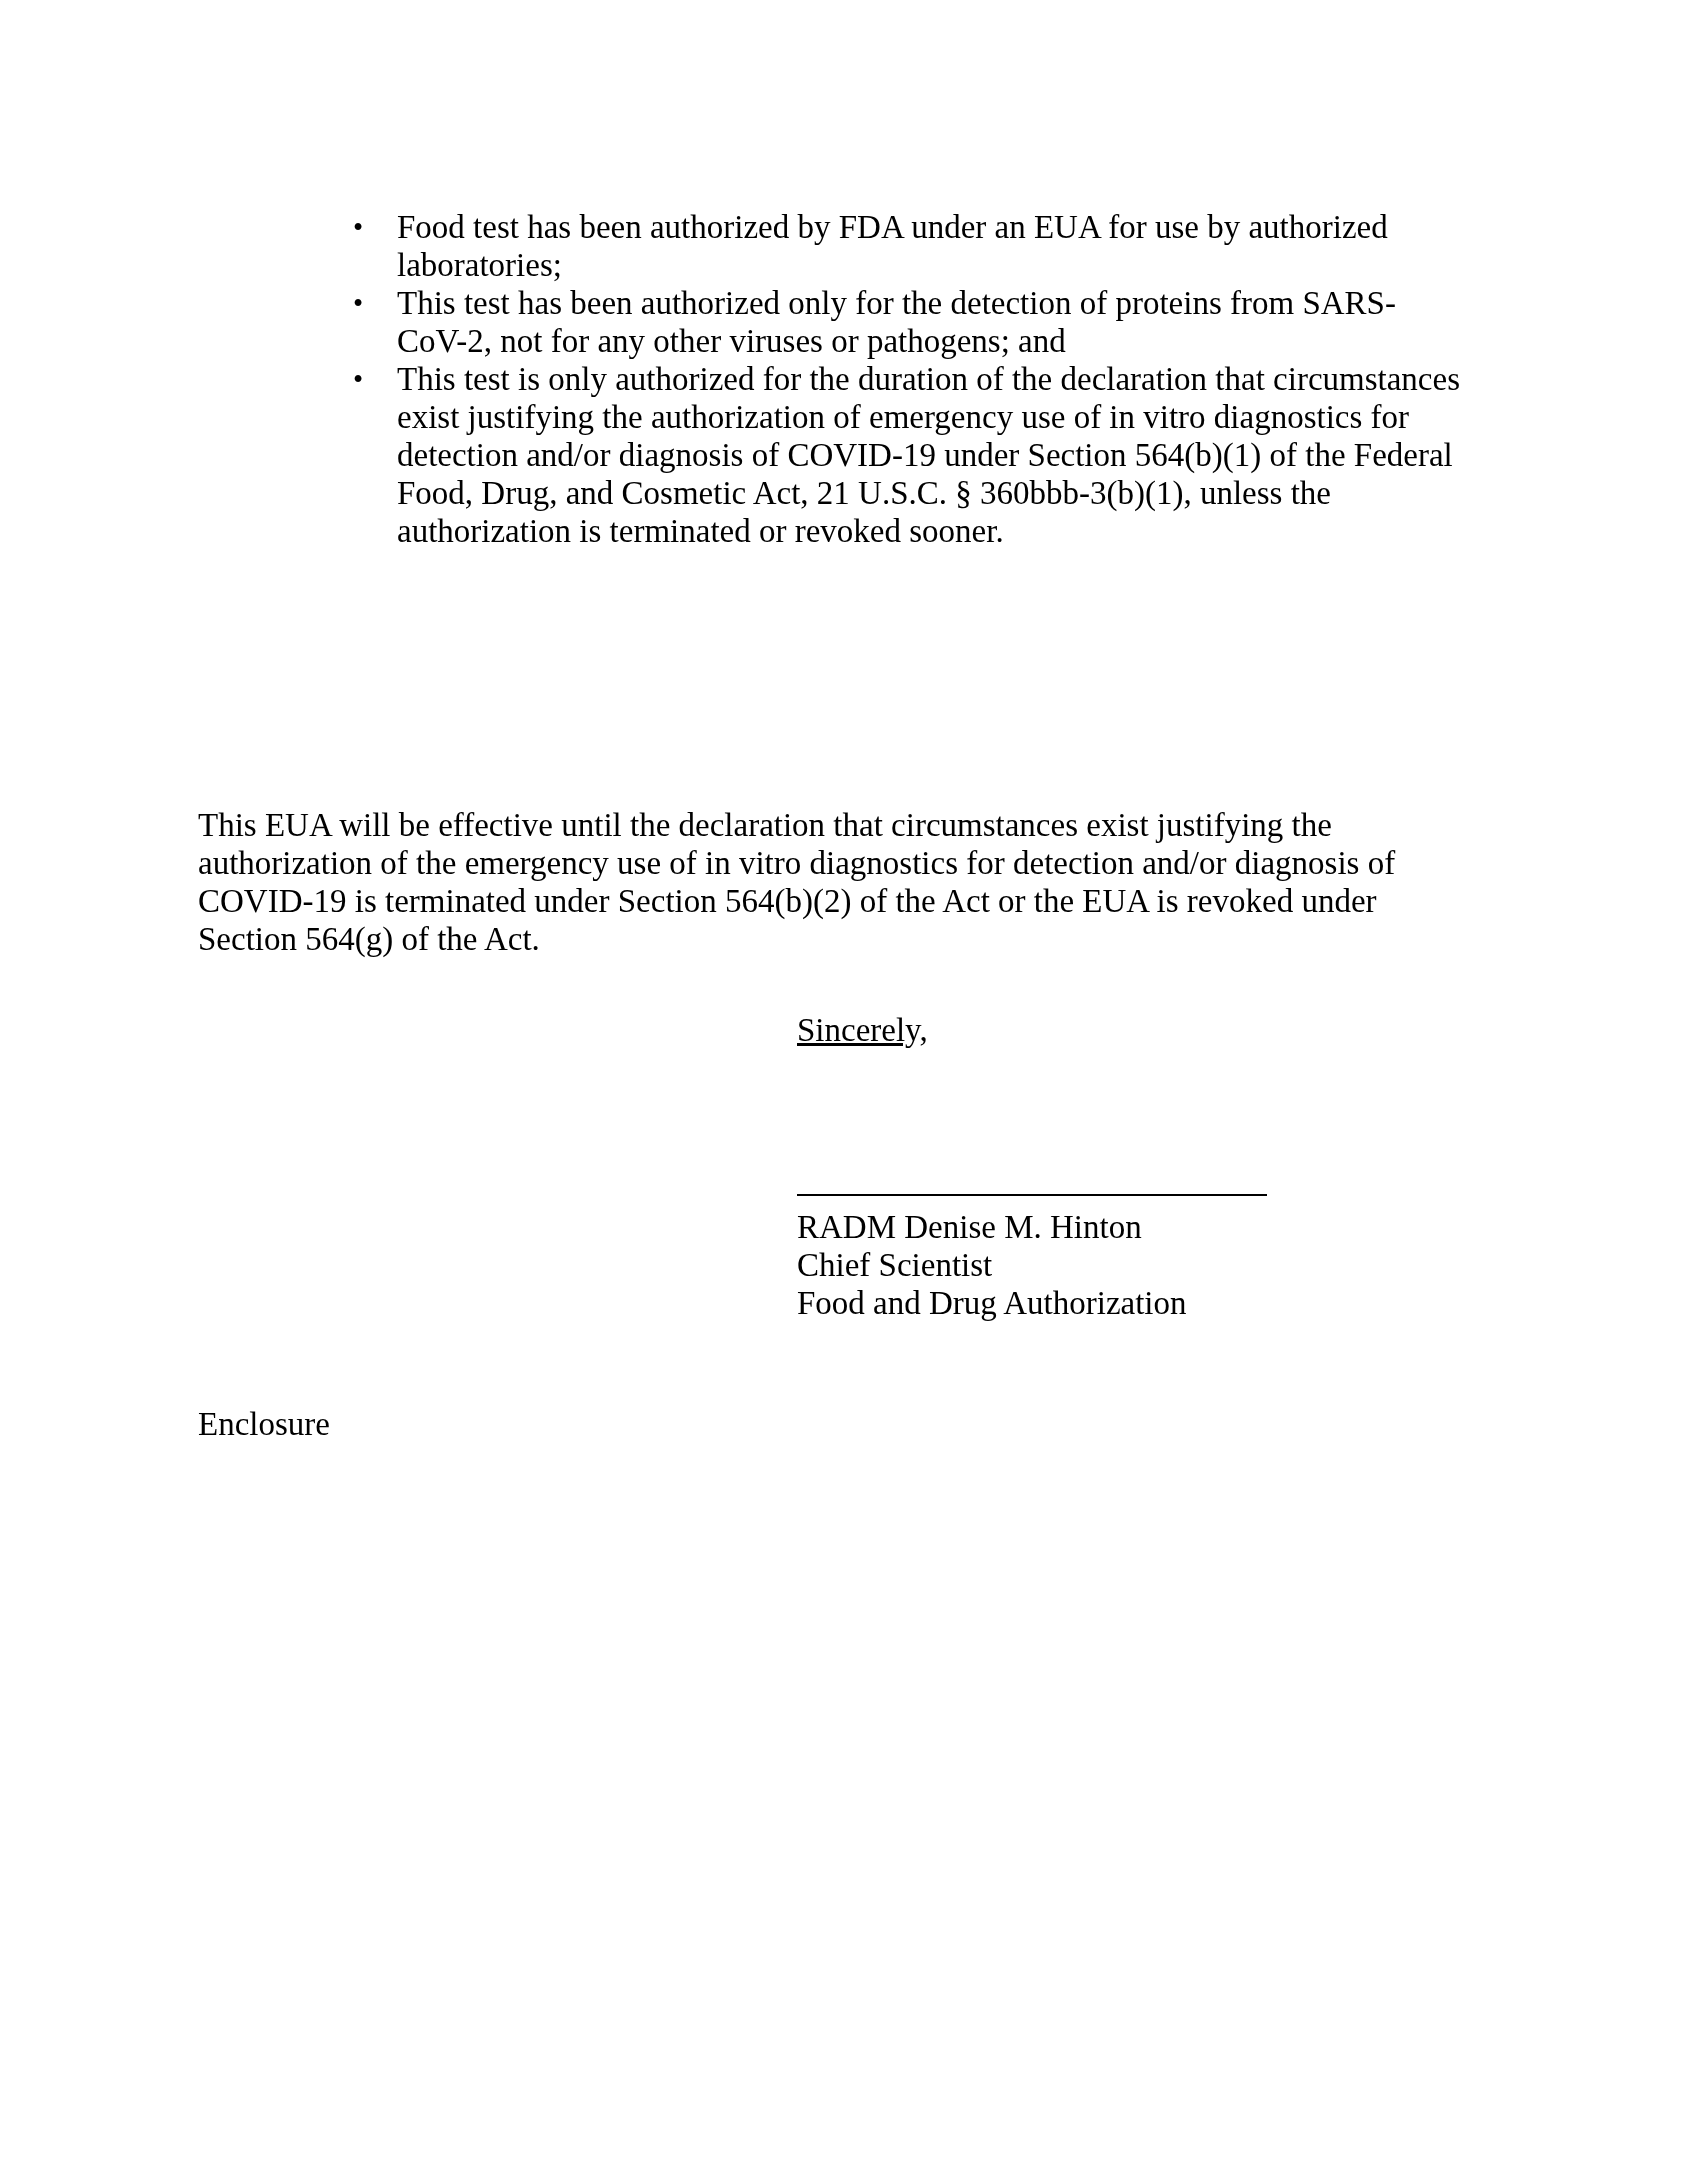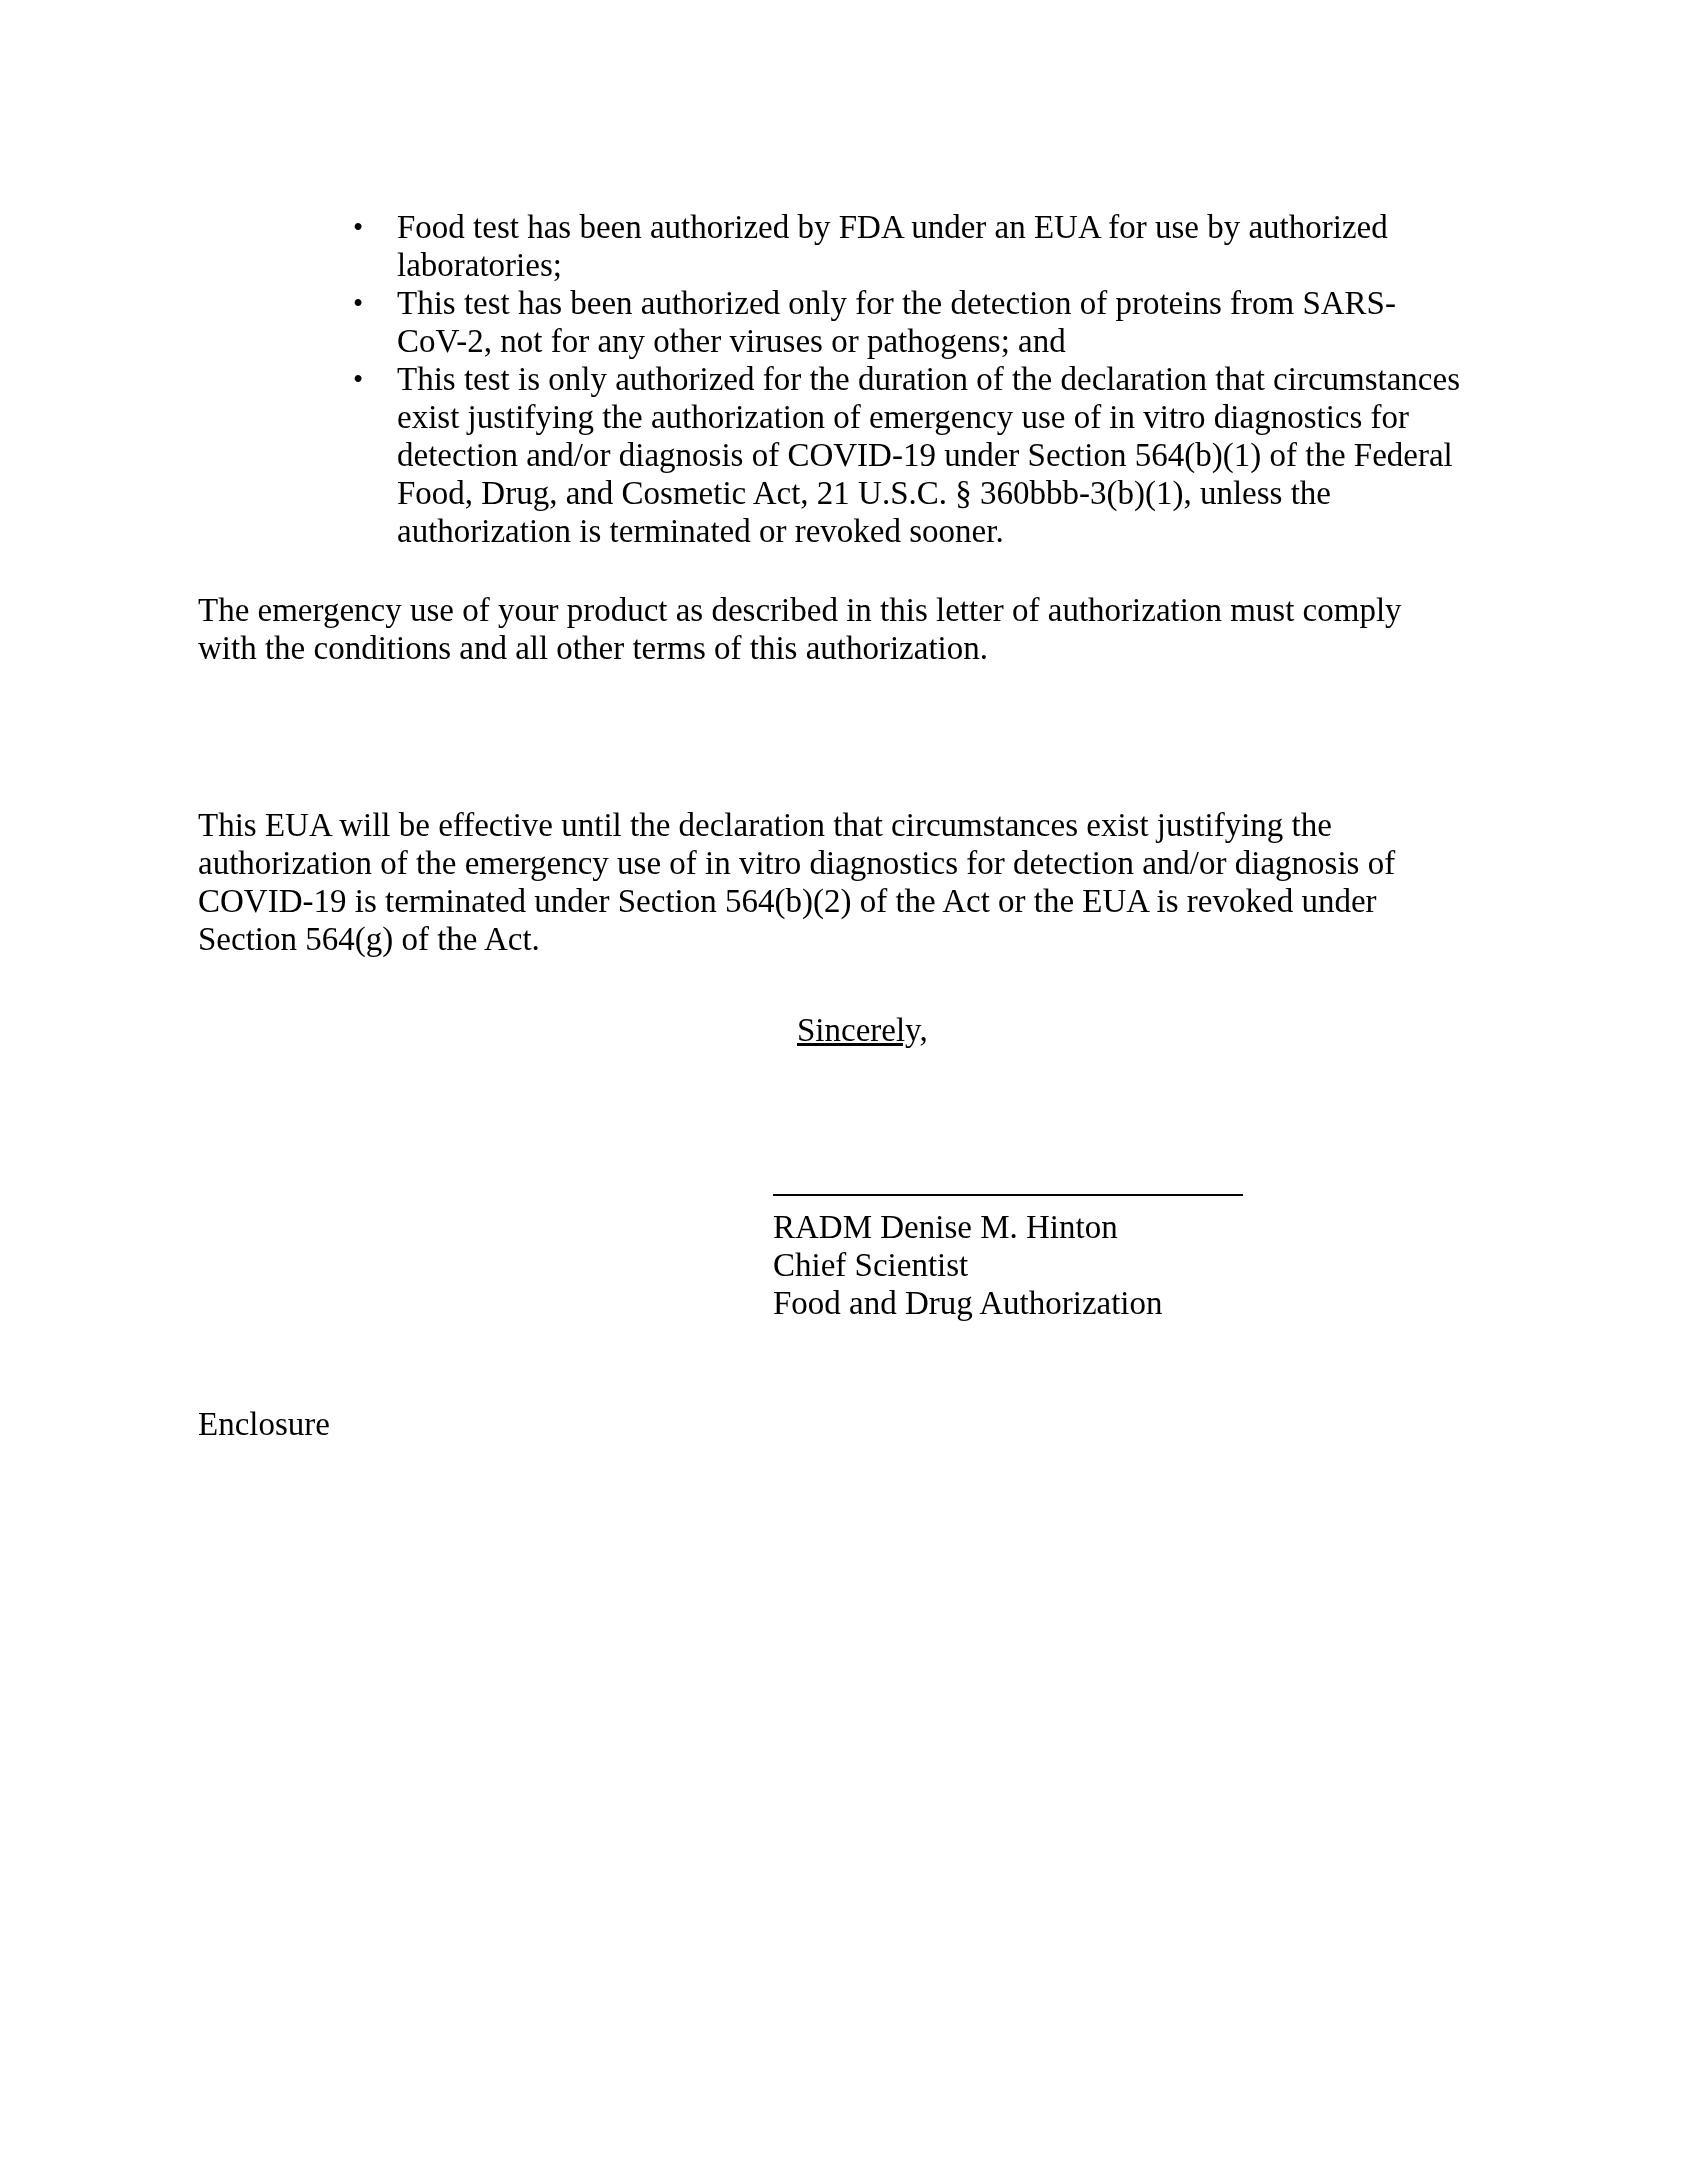--- a/index.html
+++ b/index.html
@@ -54,21 +54,21 @@
     top: 806px;
     left: 198px;
   }
   .salutation {
     top: 1011px;
     left: 797px;
     text-decoration: underline;
   }
   .signature-block {
     top: 1194px;
-    left: 773px;
+    left: 797px;
     width: 470px;
   }
   .signature-rule {
     width: 470px;
     height: 0;
     border-top: 2.6px solid #000000;
     margin-bottom: 12px;
   }
   .enclosure {
     top: 1405px;
@@ -95,22 +95,20 @@
     <div class="bullet-item">
       <span class="bullet-marker">•</span>
       <span class="bullet-text pre">This test is only authorized for the duration of the declaration that circumstances
 exist justifying the authorization of emergency use of in vitro diagnostics for
 detection and/or diagnosis of COVID-19 under Section 564(b)(1) of the Federal
 Food, Drug, and Cosmetic Act, 21 U.S.C. § 360bbb-3(b)(1), unless the
 authorization is terminated or revoked sooner.</span>
     </div>
   </div>
 
-  <div class="abs para-compliance pre">The emergency use of your product as described in this letter of authorization must comply
-with the conditions and all other terms of this authorization.</div>
 
 
   <div class="abs para-duration pre">This EUA will be effective until the declaration that circumstances exist justifying the
 authorization of the emergency use of in vitro diagnostics for detection and/or diagnosis of
 COVID-19 is terminated under Section 564(b)(2) of the Act or the EUA is revoked under
 Section 564(g) of the Act.</div>
 
   <div class="abs salutation pre">Sincerely,</div>
 
   <div class="abs signature-block">

